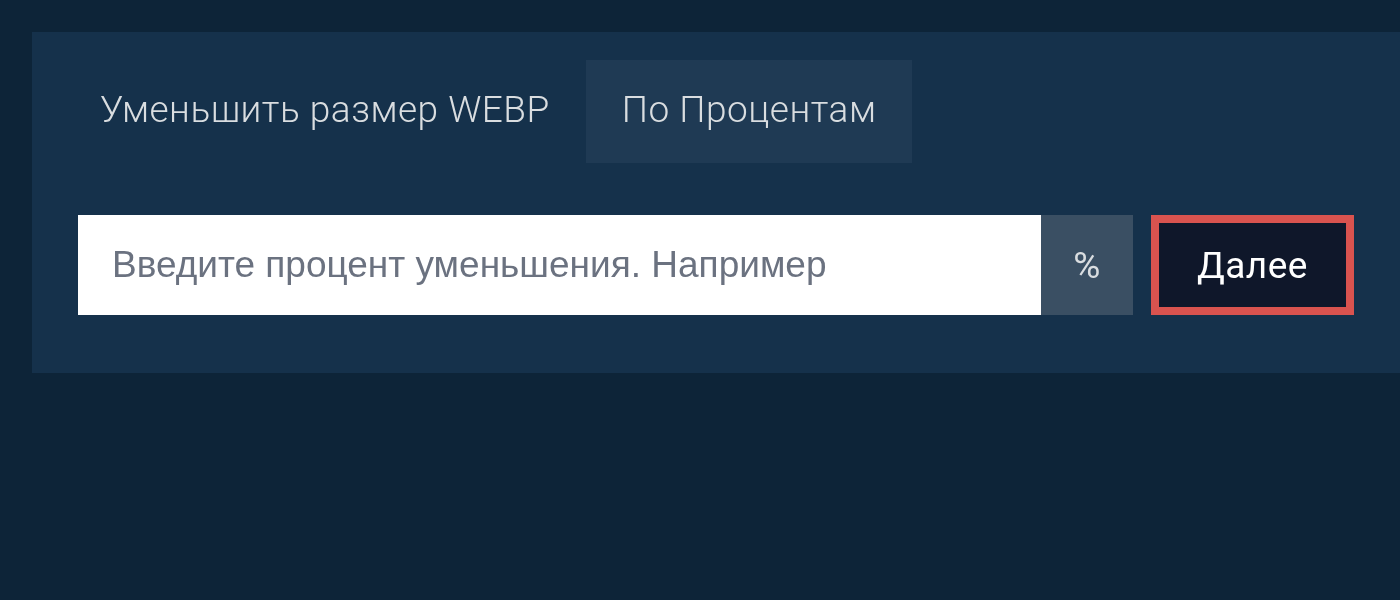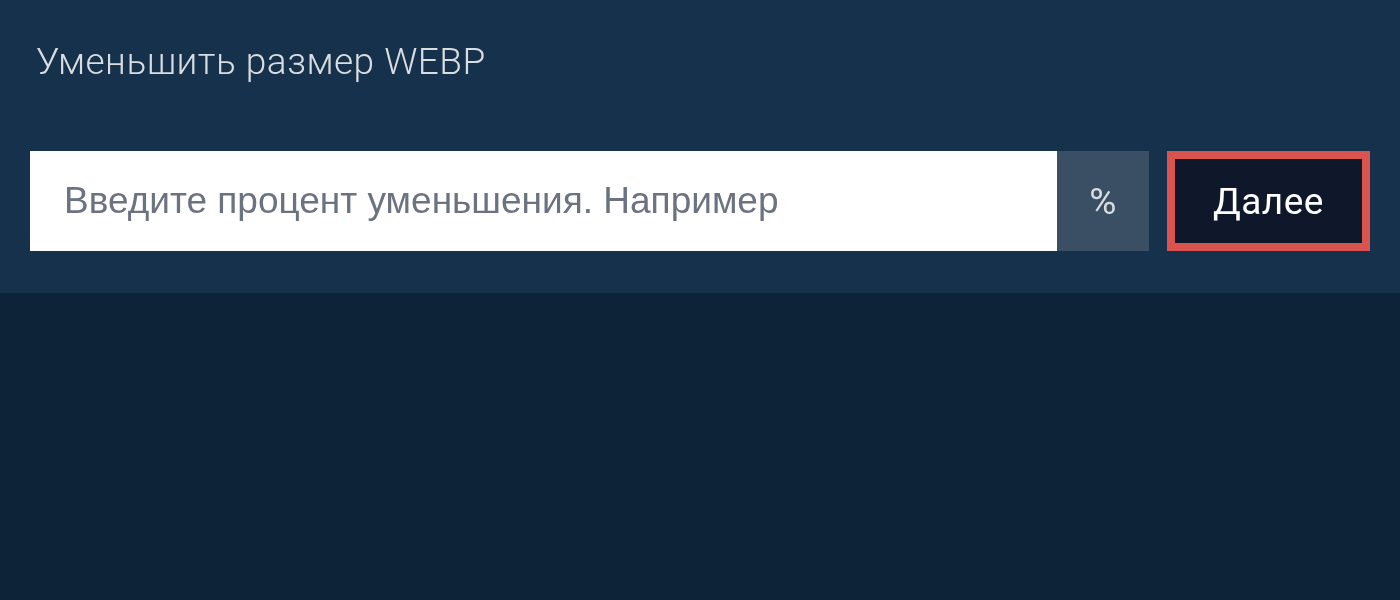--- a/index.html
+++ b/index.html
@@ -1,17 +1,17 @@
 <!DOCTYPE html>
 <html><head>
   <meta charset="utf-8">
   <style>
     * {
       margin: 0;
-      padding: 0;
+      padding: 16px;
       box-sizing: border-box;
     }
     body {
       width: 1400px;
       height: 600px;
       background-color: #0d2438;
       font-family: -apple-system, BlinkMacSystemFont, "Segoe UI", Roboto, Helvetica, Arial, sans-serif;
       overflow: hidden;
     }
     .panel {
@@ -79,19 +79,20 @@
       margin-left: 18px;
       letter-spacing: 0.5px;
     }
   </style>
 </head>
 <body>
 
 <div class="panel">
   <div class="tabs">
     <div class="tab">Уменьшить размер WEBP</div>
+    <div class="tab active">По Процентам</div>
   </div>
   <div class="form-row">
     <input type="text" class="percent-input" placeholder="Введите процент уменьшения. Например" style="">
     <div class="unit-box">%</div>
     <div class="next-button">Далее</div>
   </div>
 </div>
 
 </body></html>

